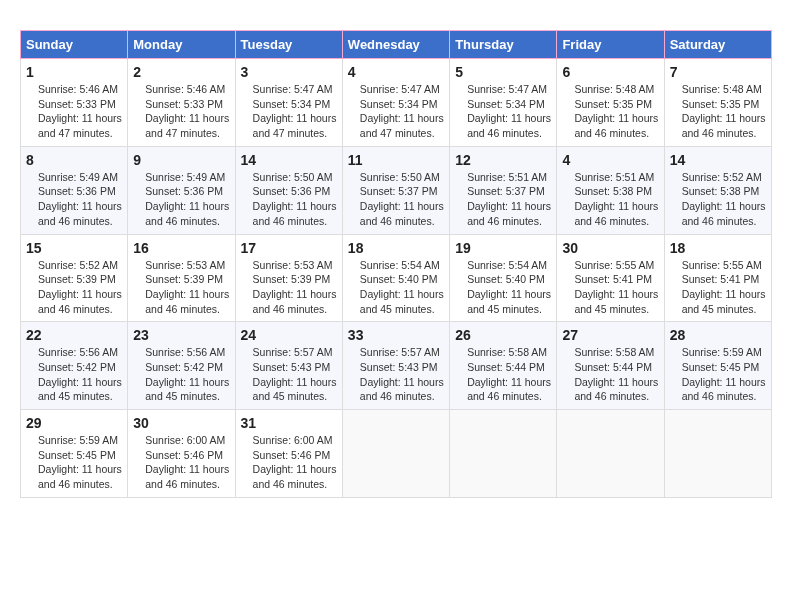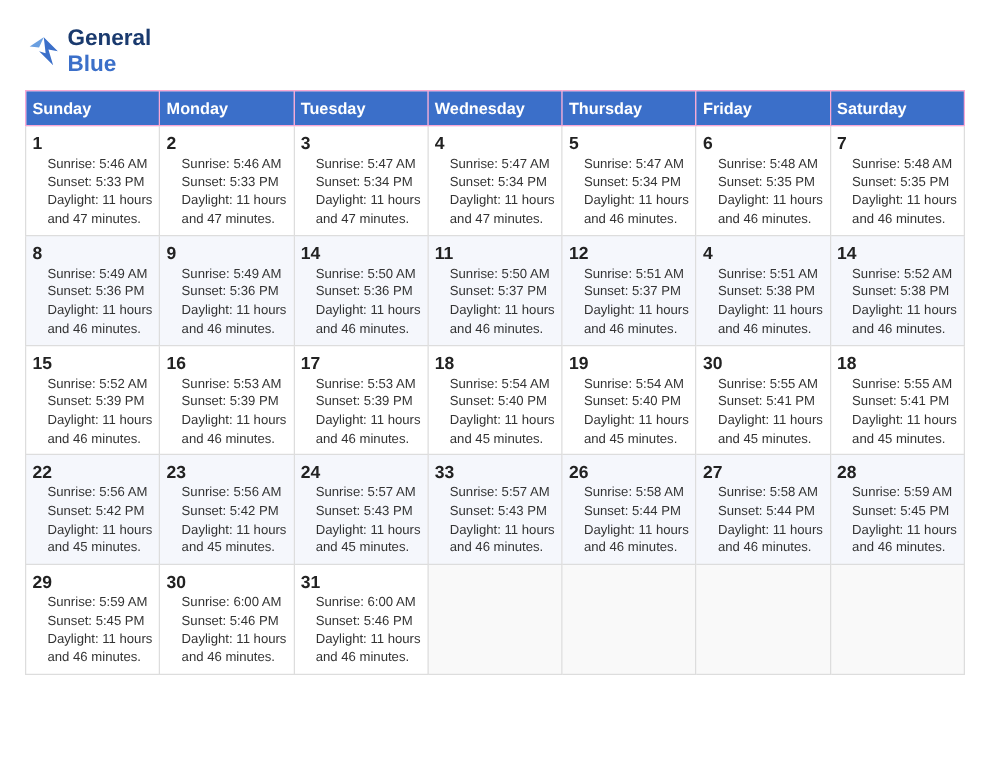--- a/index.html
+++ b/index.html
@@ -76,30 +76,20 @@
       margin-left: 12px;
     }
     td.empty {
       background: #f9f9f9;
     }
   </style>
 </head>
 <body>
 
 <div class="header-section">
-  <div class="logo">
-    <svg class="logo-bird" viewBox="0 0 40 40" xmlns="http://www.w3.org/2000/svg">
-      <polygon points="20,5 35,20 25,18 30,35 15,20 22,22" fill="#3b6fc9"></polygon>
-      <polygon points="20,5 5,15 15,16" fill="#6a9fe0"></polygon>
-    </svg>
-    <div>
-      <div style="font-size:18px;font-weight:bold;color:#1a3a6e;">General</div>
-      <div style="font-size:18px;font-weight:bold;color:#3b6fc9;">Blue</div>
-    </div>
-  </div>
   <div class="title-section">
   </div>
 </div>
 
 <table>
   <thead>
     <tr>
       <th>Sunday</th>
       <th>Monday</th>
       <th>Tuesday</th>

